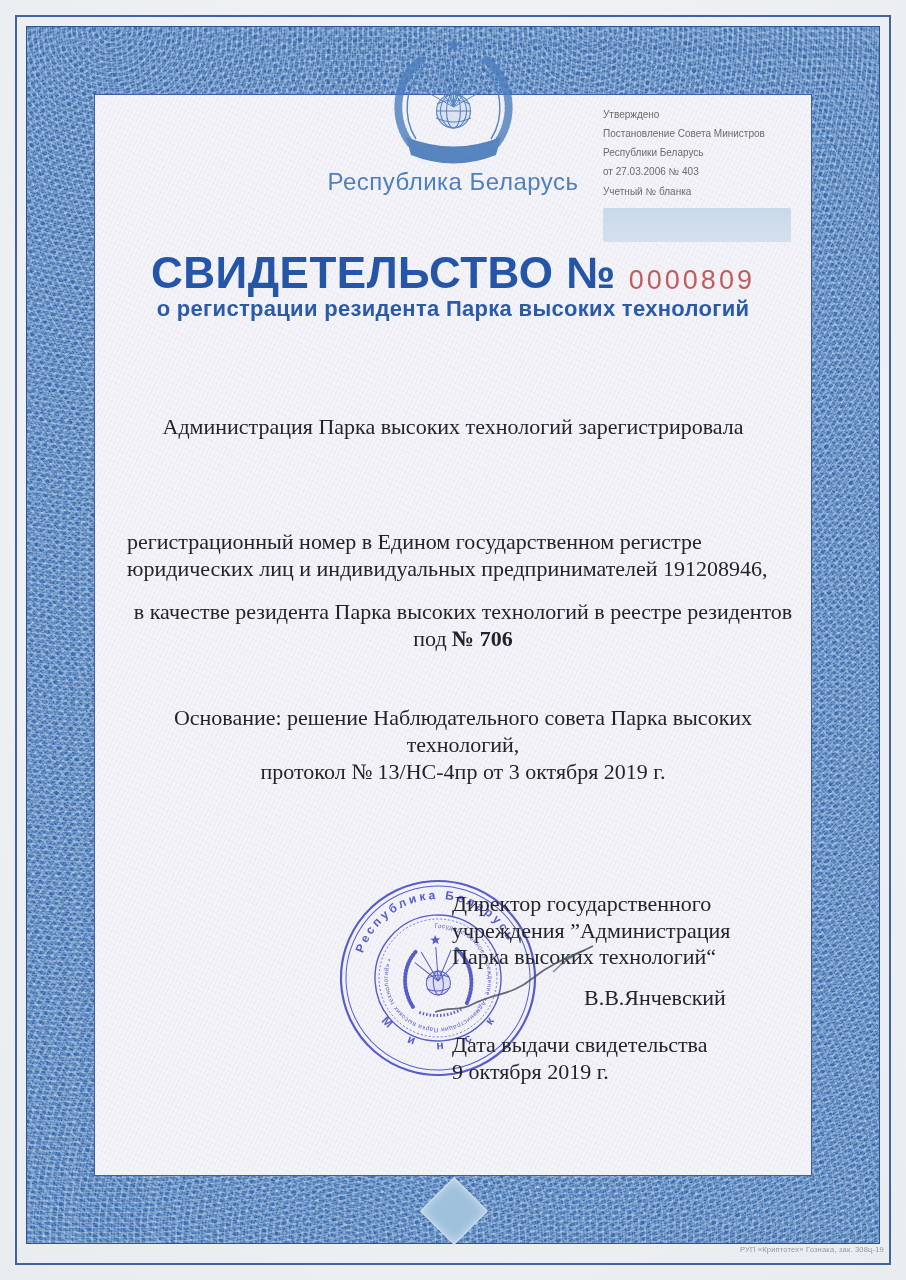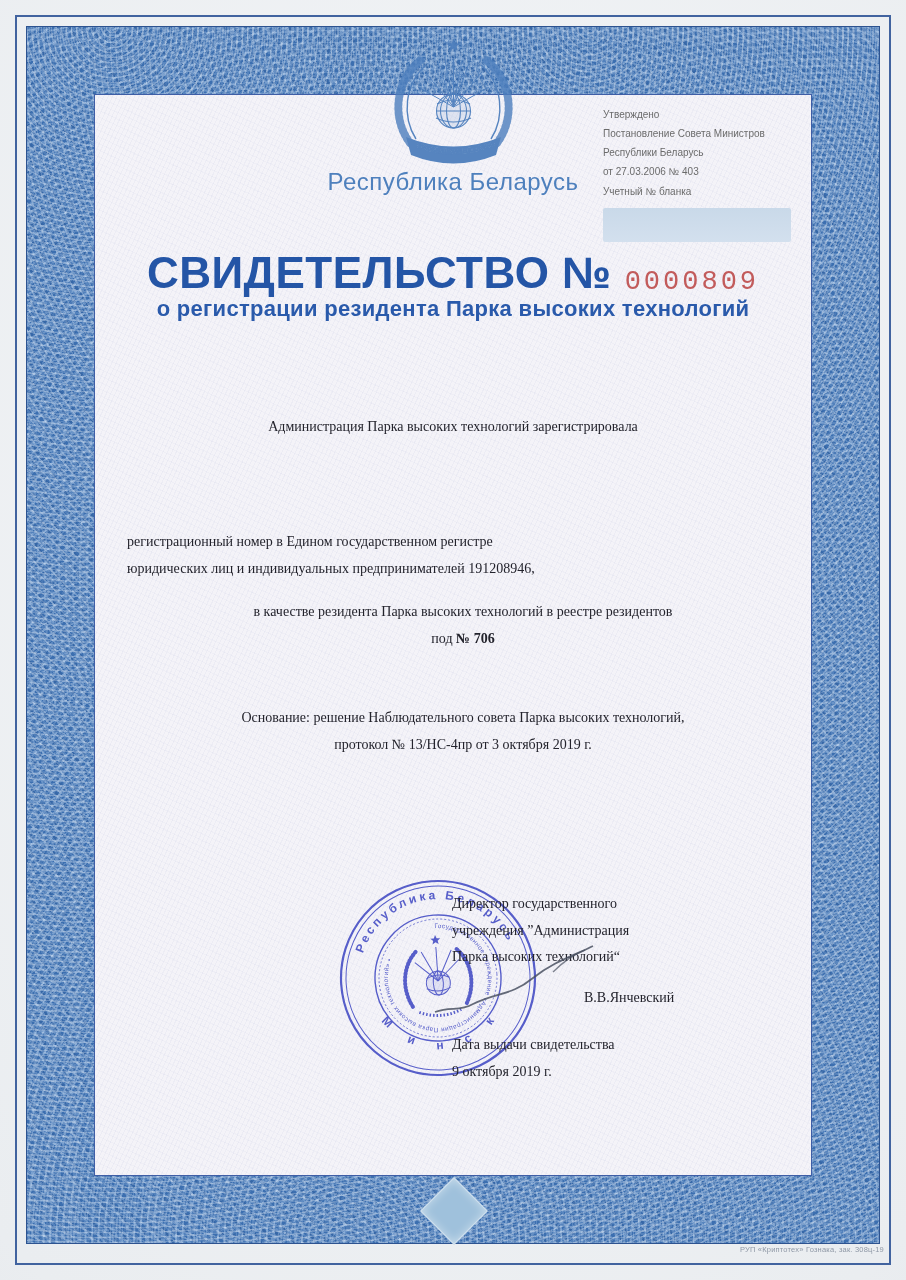--- a/index.html
+++ b/index.html
@@ -39,24 +39,24 @@
   }
   .abs{position:absolute;}
   .ctr{left:94px;width:718px;text-align:center;}
   .country-label{top:168px;font-size:24px;color:#4e80bd;letter-spacing:.5px;}
   .approval{left:603px;top:105px;width:210px;font-size:10px;line-height:19px;color:#6b6b6b;}
   .approval .blank-label{margin-top:1px;}
   .blank-box{margin-top:7px;width:188px;height:34px;border-radius:2px;
     background:linear-gradient(180deg,#c9d9e9,#d3e0ee);} 
   .title-row{top:248px;display:flex;justify-content:center;align-items:baseline;}
   .title-main{font-size:44px;font-weight:bold;color:#2455a6;letter-spacing:.5px;}
-  .title-serial{font-family:Liberation Mono, monospace;font-size:27px;color:#c25b5b;
+  .title-serial{font-family:Liberation Sans, sans-serif;font-size:27px;color:#c25b5b;
     letter-spacing:3px;margin-left:13px;transform:translateY(1px);}
   .subtitle{top:296px;font-size:22px;font-weight:bold;color:#2a5aab;letter-spacing:.3px;}
-  .serif{font-family:"Liberation Serif",serif;font-size:14px;color:#23232c;line-height:27px;}
+  .serif{font-family:"Liberation Serif",serif;font-size:22px;color:#23232c;line-height:27px;}
   .registered{top:413px;}
   .orgname{top:467px;font-weight:bold;line-height:26px;}
   .para{left:127px;width:672px;}
   .regpara{top:528px;}
   .residentpara{top:598px;text-align:center;}
   .basispara{top:704px;text-align:center;}
   .director{left:452px;top:891px;width:350px;line-height:26.5px;z-index:3;}
   .sig-name{left:584px;top:984px;z-index:3;}
   .date-label{left:452px;top:1031px;z-index:3;}
   .date-value{left:452px;top:1058px;z-index:3;}

